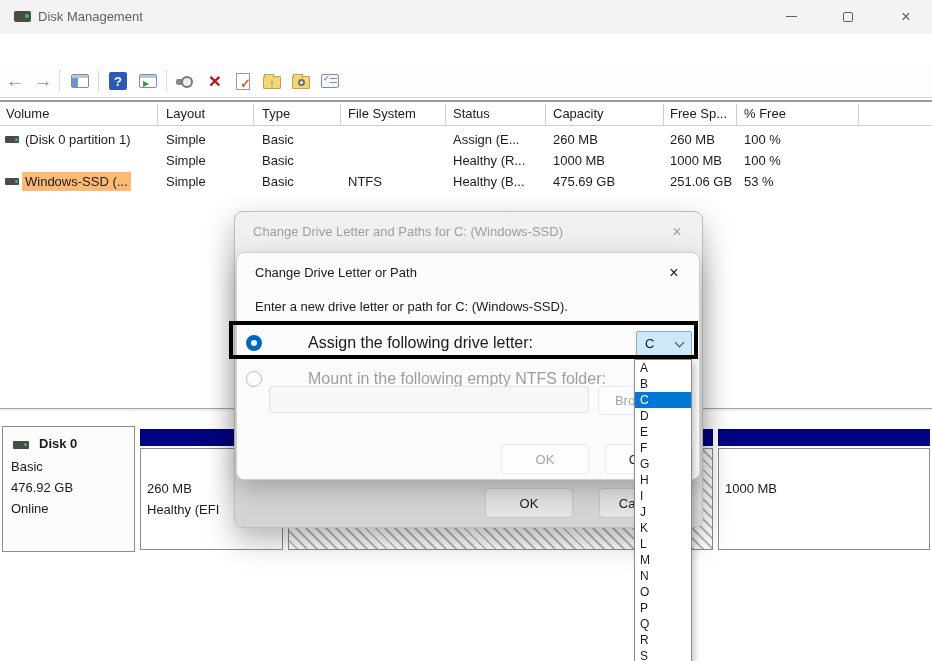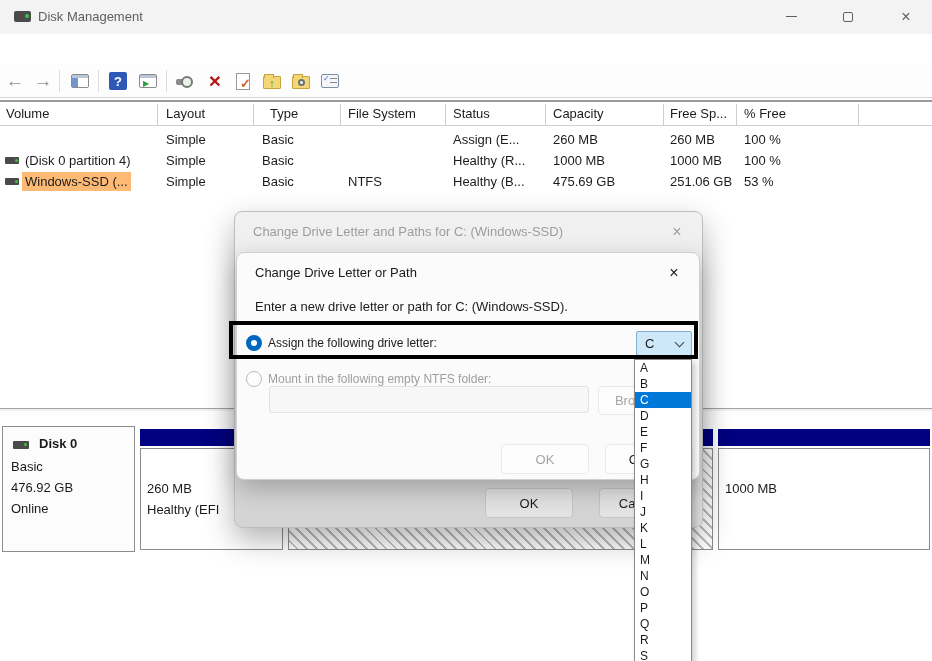--- a/index.html
+++ b/index.html
@@ -86,21 +86,21 @@
   .dlg-close { position:absolute; right:12px; top:8px; width:26px; height:24px; display:flex; align-items:center; justify-content:center; font-size:16px; }
   .dlg-close.inactive { color:#9d9d9d; }
   .btn { position:absolute; display:flex; align-items:center; justify-content:center; font-size:13px; border-radius:4px; white-space:nowrap; overflow:hidden; }
   .btn-outer { background:#e4e4e4; border:1px solid #c6c6c6; color:#1b1b1b; }
   .dlg-inner { position:absolute; left:236px; top:252px; width:464px; height:228px; border-radius:8px; background:#fbfbfb;
                border:1px solid #cfcfcf; box-shadow:0 10px 26px rgba(0,0,0,0.25); z-index:30; }
   .instruction { position:absolute; left:18px; top:46px; font-size:13px; }
   .radio { position:absolute; width:16px; height:16px; border-radius:50%; background:#ffffff; }
   .radio-on { border:5px solid #0067c0; }
   .radio-off { border:1px solid #bdbdbd; background:#fdfdfd; }
-  .radio-label { position:absolute; font-size:12px; line-height:16px; white-space:nowrap; }
+  .radio-label { position:absolute; font-size:16px; line-height:16px; white-space:nowrap;margin-left:40px; }
   .radio-label.disabled { color:#9e9e9e; }
   .mount-input { position:absolute; left:32px; top:133px; width:320px; height:27px; background:#f7f7f7; border:1px solid #e2e2e2; border-radius:3px; }
   .btn-inner { background:#fdfdfd; border:1px solid #e9e9e9; }
   .btn-disabled { color:#a6a6a6; }
 
   
   .combobox { position:absolute; left:399px; top:78px; width:56px; height:25px; background:#cde9f9; border:1px solid #84aecb;
               border-radius:2px; font-size:13px; }
   .combobox .val { position:absolute; left:8px; top:0; line-height:23px; }
   .chev { position:absolute; right:8px; top:7px; width:7px; height:7px; border-right:1.5px solid #444; border-bottom:1.5px solid #444; transform:rotate(45deg); }
@@ -175,50 +175,50 @@
     <div class="tbi" style="left:318px;">
       <span class="list-ic">
           <span class="list-check">✓</span>
         </span>
     </div>
   </div>
 
   <div class="table-header">
     <span class="th" style="left:6px;">Volume</span>
     <span class="th" style="left:166px;">Layout</span>
-    <span class="th" style="left:262px;margin-left:8px;">Type</span>
+    <span class="th" style="left:262px;">Type</span>
     <span class="th" style="left:348px;">File System</span>
     <span class="th" style="left:453px;">Status</span>
     <span class="th" style="left:553px;">Capacity</span>
     <span class="th" style="left:670px;">Free Sp...</span>
     <span class="th" style="left:744px;">% Free</span>
     <span class="col-sep" style="left:157px;"></span>
     <span class="col-sep" style="left:253px;"></span>
     <span class="col-sep" style="left:340px;"></span>
     <span class="col-sep" style="left:445px;"></span>
     <span class="col-sep" style="left:545px;"></span>
     <span class="col-sep" style="left:663px;"></span>
     <span class="col-sep" style="left:736px;"></span>
     <span class="col-sep" style="left:858px;"></span>
   </div>
 
   <div class="trow" style="top:129px;">
+    <span class="tcell" style="left:0; width:157px;">
+        <i class="vol-ic"></i>
+        <span class="vol-name">(Disk 0 partition 1)</span>
+      </span>
     <span class="tcell" style="left:166px;">Simple</span>
     <span class="tcell" style="left:262px;">Basic</span>
     <span class="tcell" style="left:348px;"></span>
     <span class="tcell" style="left:453px;">Assign (E...</span>
     <span class="tcell" style="left:553px;">260 MB</span>
     <span class="tcell" style="left:670px;">260 MB</span>
     <span class="tcell" style="left:744px;">100 %</span>
   </div>
   <div class="trow" style="top:150px;">
-    <span class="tcell" style="left:0; width:157px;">
-        <i class="vol-ic"></i>
-        <span class="vol-name">(Disk 0 partition 4)</span>
-      </span>
     <span class="tcell" style="left:166px;">Simple</span>
     <span class="tcell" style="left:262px;">Basic</span>
     <span class="tcell" style="left:348px;"></span>
     <span class="tcell" style="left:453px;">Healthy (R...</span>
     <span class="tcell" style="left:553px;">1000 MB</span>
     <span class="tcell" style="left:670px;">1000 MB</span>
     <span class="tcell" style="left:744px;">100 %</span>
   </div>
   <div class="trow row-selected" style="top:171px;">
     <span class="tcell" style="left:0; width:157px;">

